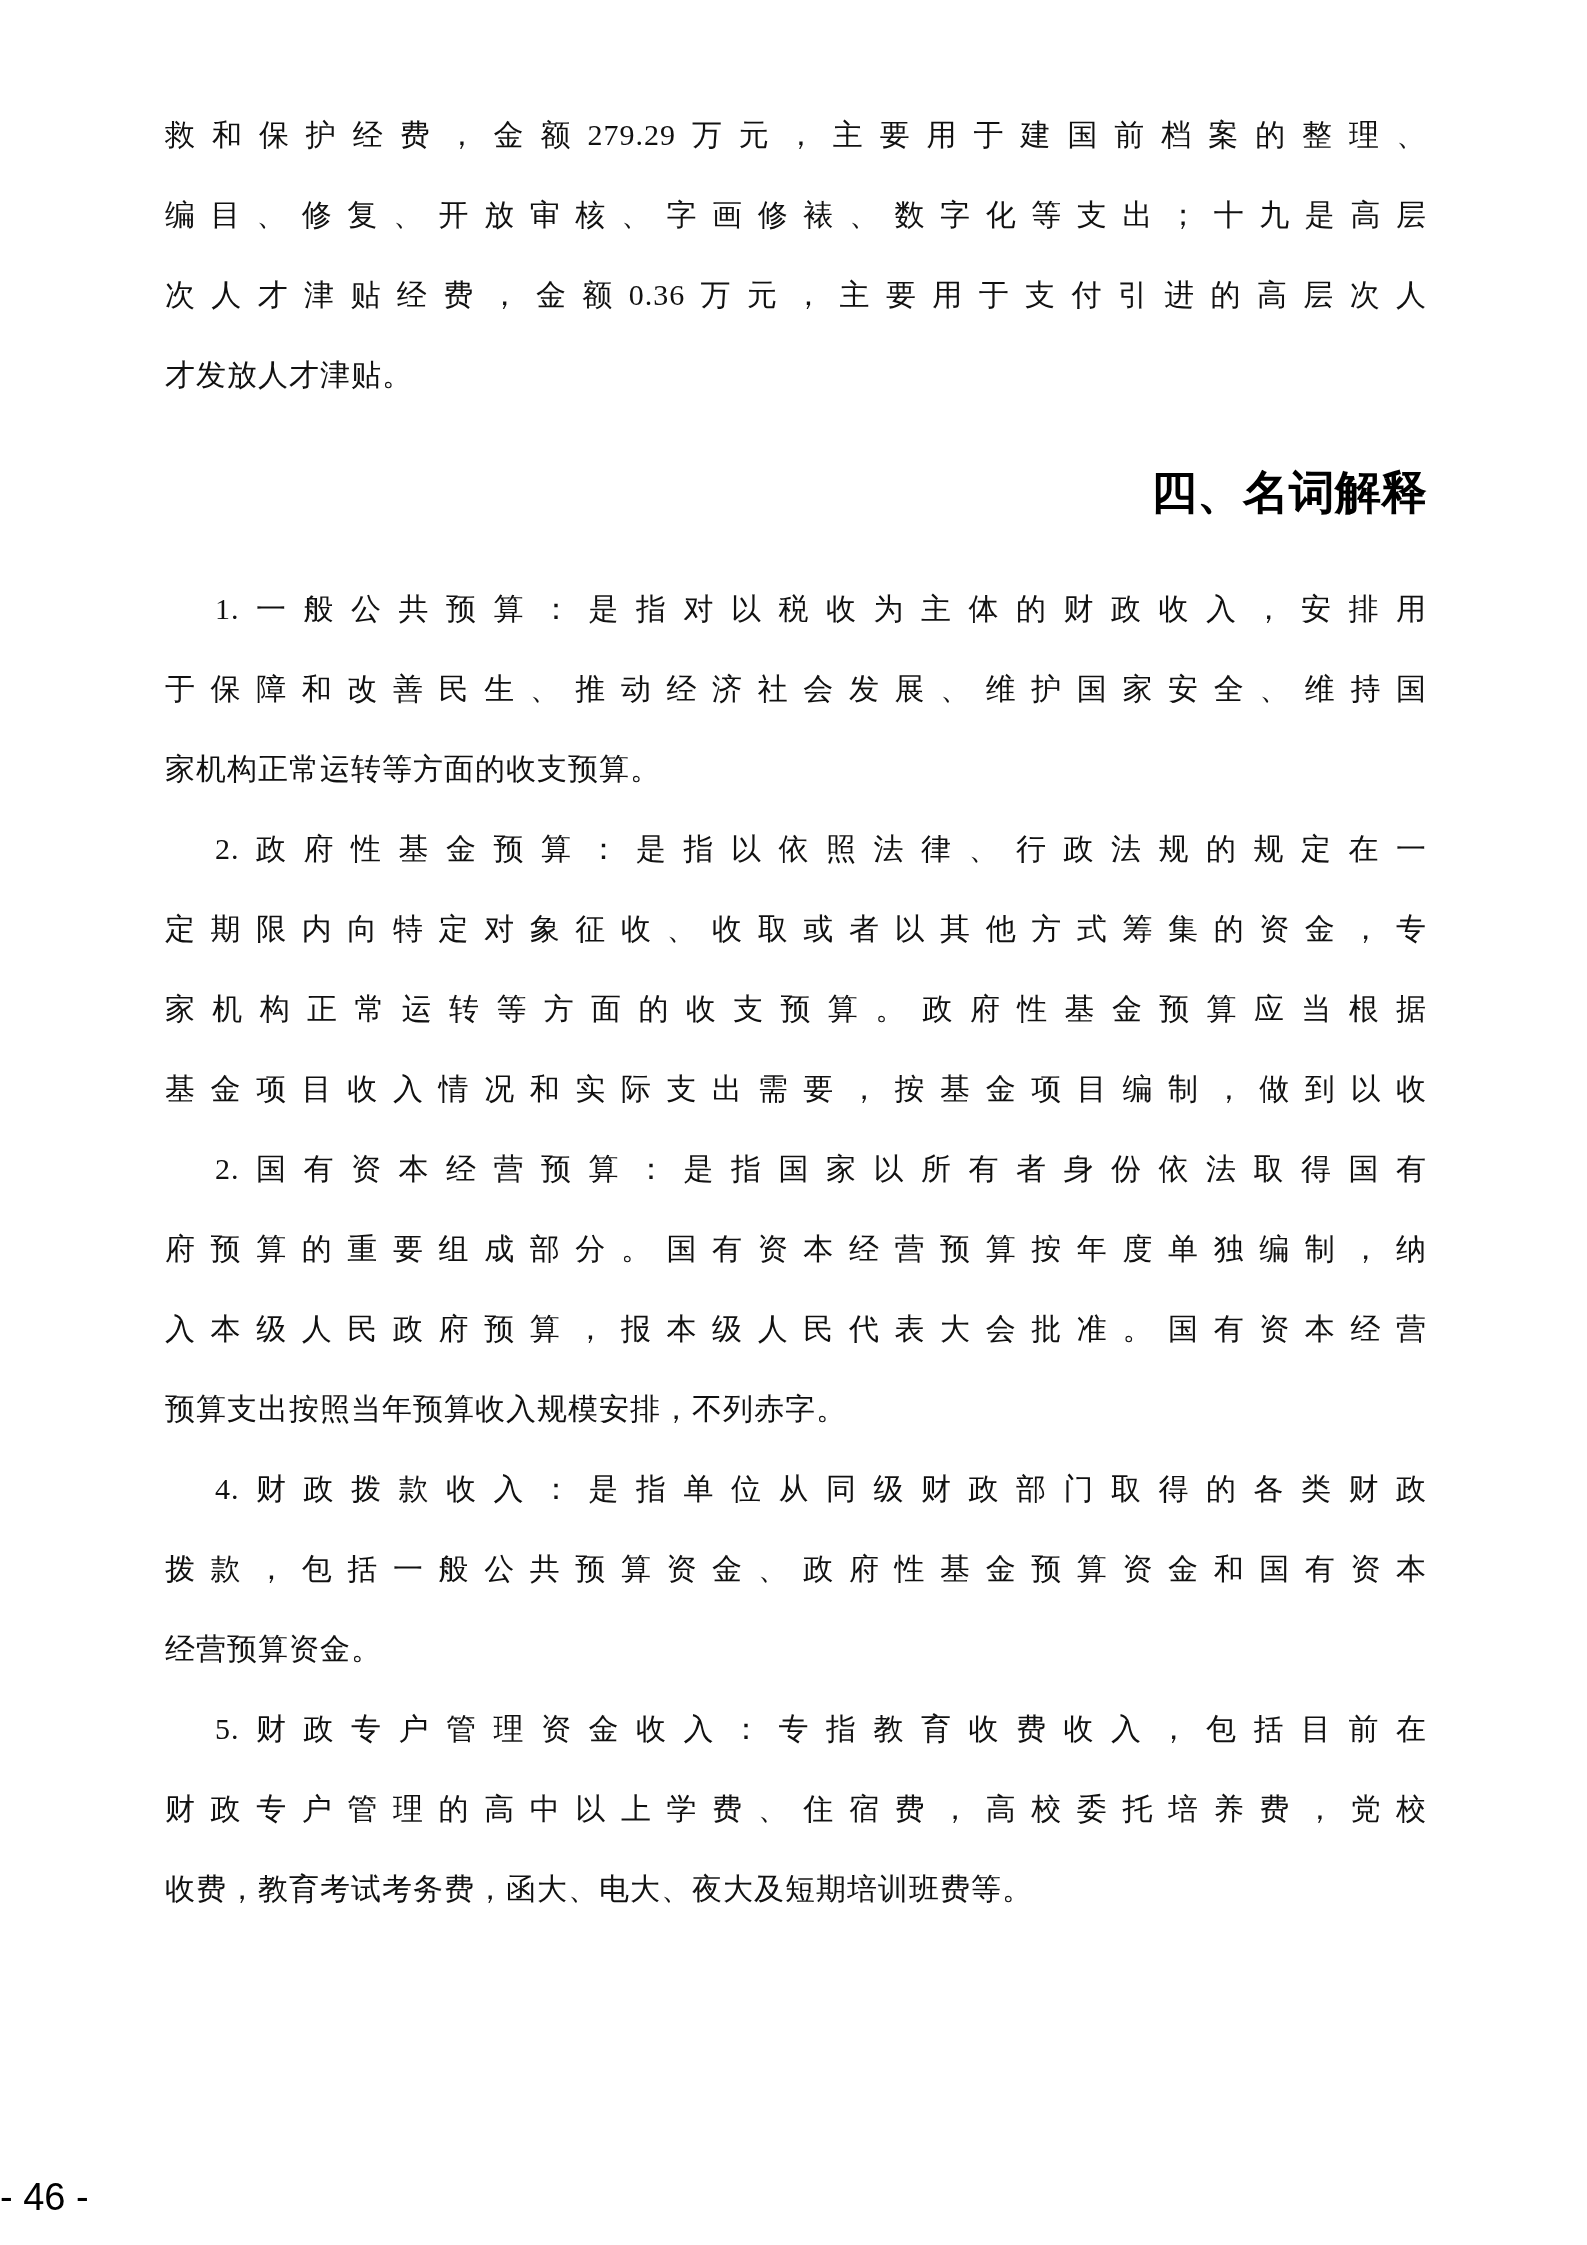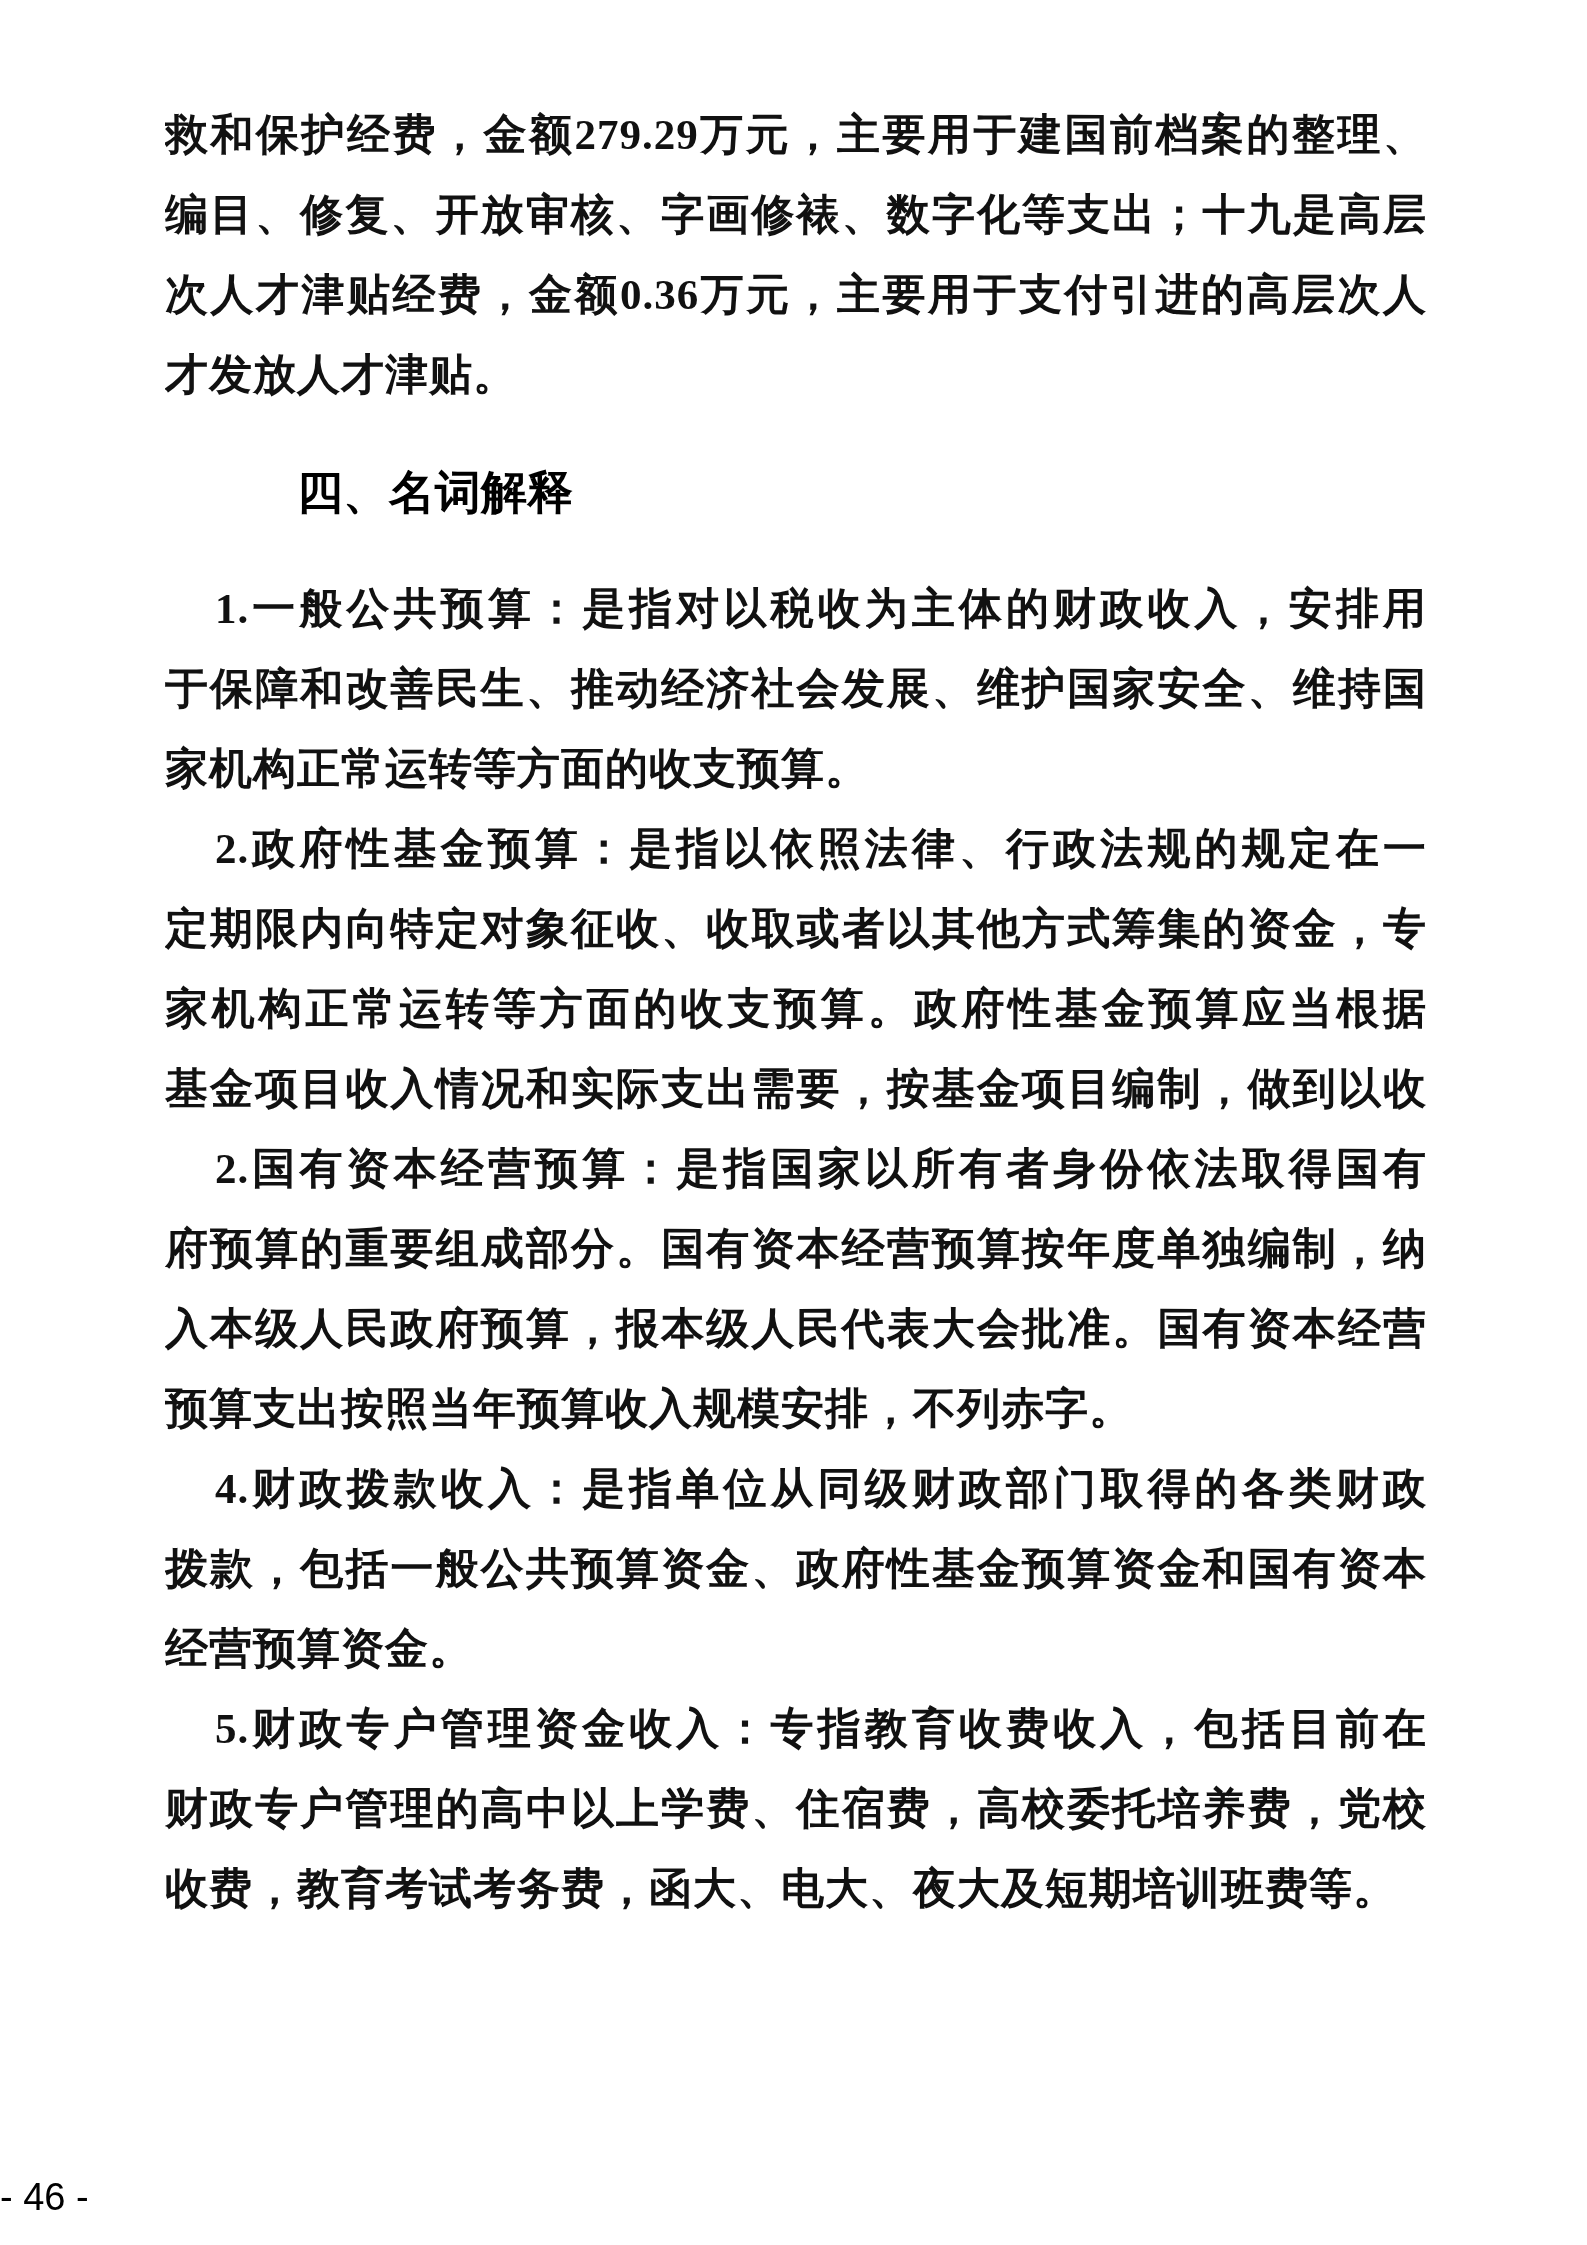--- a/index.html
+++ b/index.html
@@ -20,45 +20,44 @@
     height: 100%;
     position: relative;
   }
   .content {
     padding: 95px 160px 0 165px;
   }
   .para {
     margin: 0;
   }
   .line {
-    font-size: 43px;
+    font-size: 30px;
     line-height: 80px;
     height: 80px;
     text-align: justify;
     text-align-last: justify;
     text-justify: inter-character;
     word-break: break-all;
     overflow: hidden;
     letter-spacing: 1px;
-    font-weight: bold;
   }
   .line.last {
     text-align-last: left;
   }
   .line.indent {
     padding-left: 50px;
   }
   .heading {
     font-family: "Liberation Sans", sans-serif;
     font-weight: bold;
     font-size: 46px;
     line-height: 80px;
     margin: 37px 0;
     padding-left: 132px;
-    text-align: left;
+    text-align: right;
     color: #000000;
   }
   .footer {
     position: absolute;
     bottom: 26px;
     left: 0;
     width: 100%;
     font-family: "Liberation Sans", sans-serif;
     font-size: 38px;
     color: #000000;

